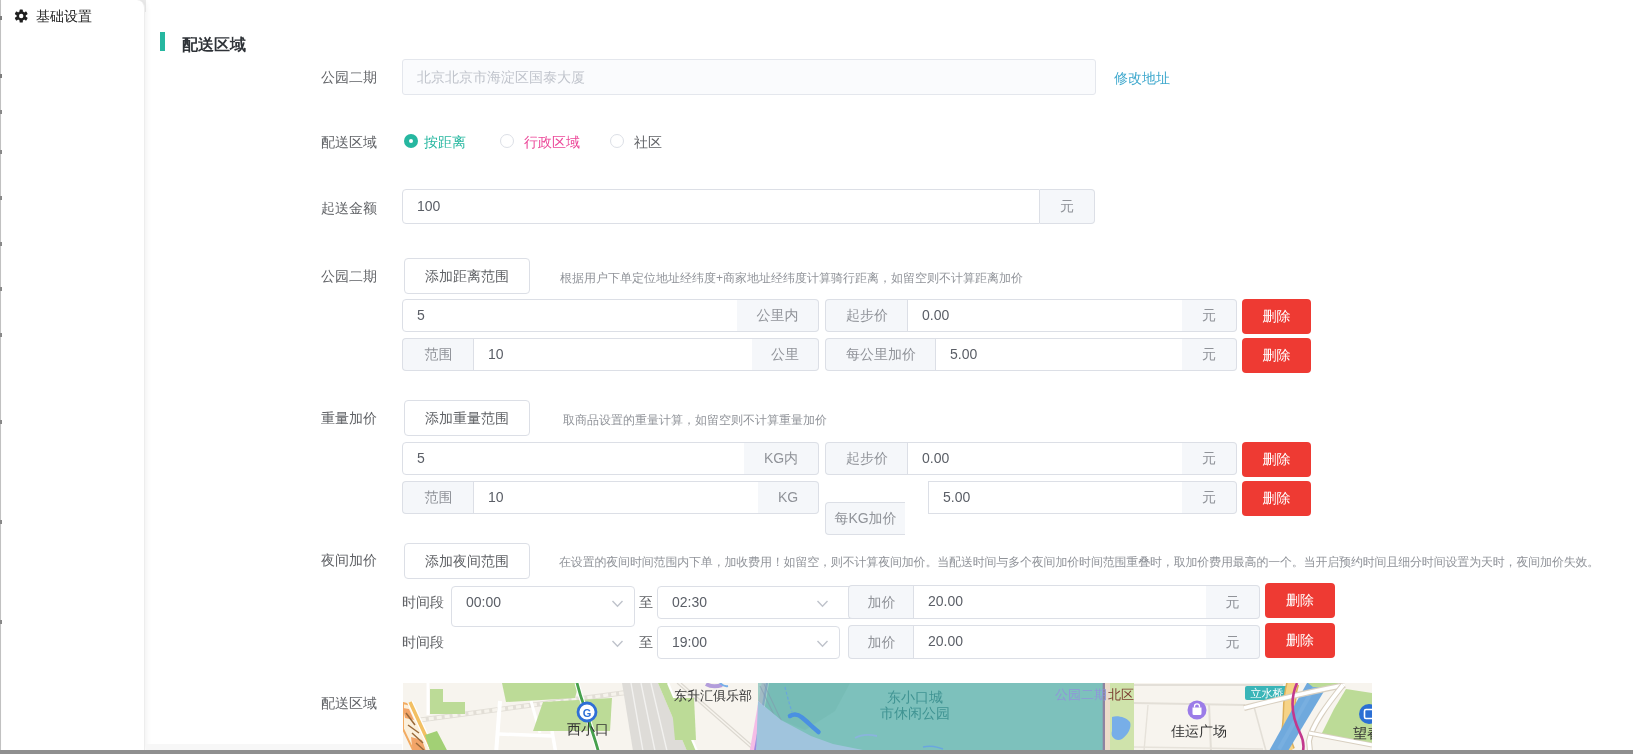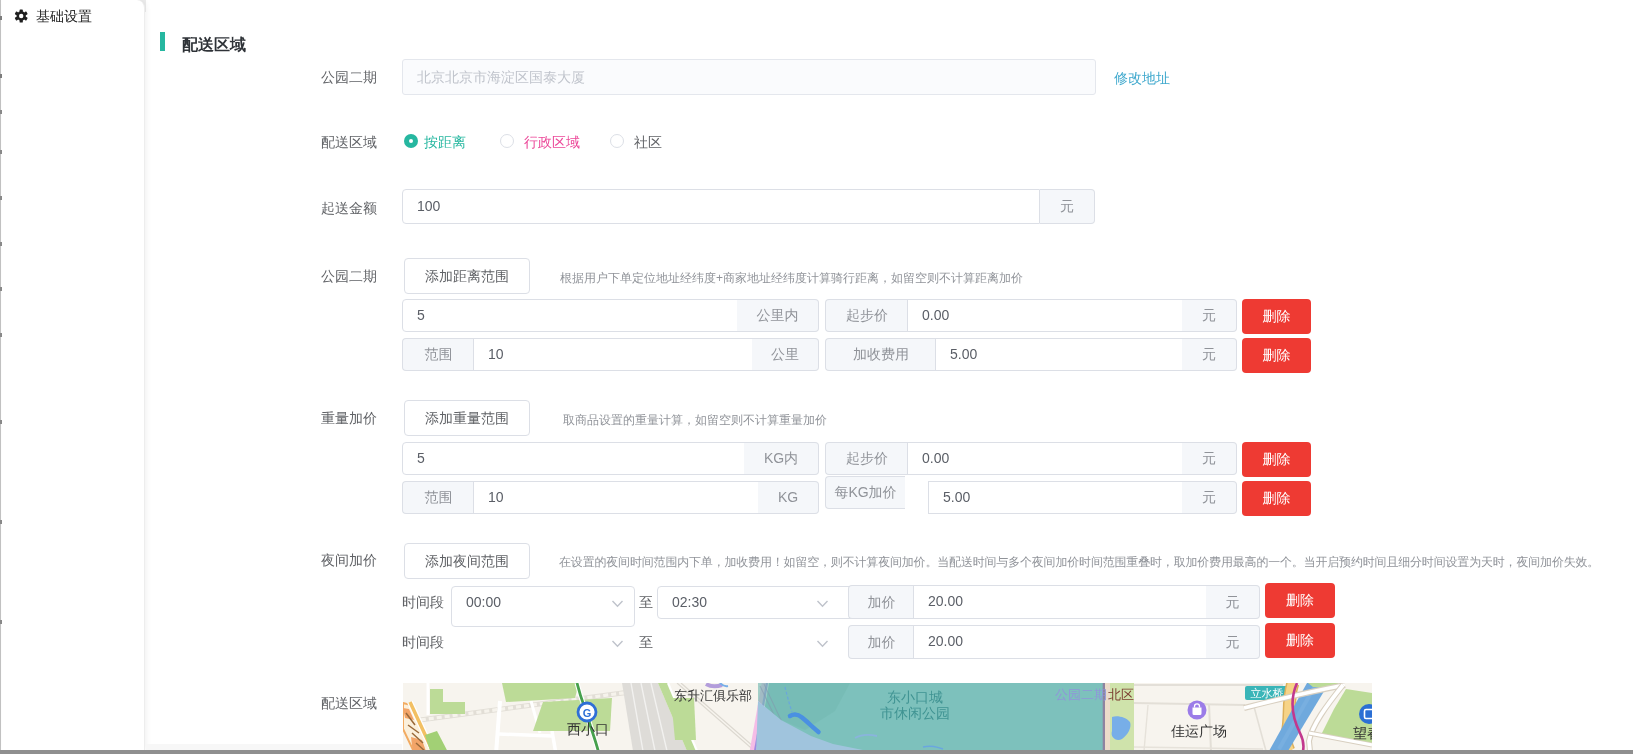--- a/index.html
+++ b/index.html
@@ -74,40 +74,40 @@
   <div class="inp" style="left:402px;top:299px;width:336px;height:33px;border-radius:4px 0 0 4px"><span>5</span></div>
   <div class="app r" style="left:737px;top:299px;width:82px;height:33px;line-height:31px">公里内</div>
   <div class="app l" style="left:825px;top:299px;width:83px;height:33px;line-height:31px">起步价</div>
   <div class="inp" style="left:907px;top:299px;width:276px;height:33px;border-radius:0"><span>0.00</span></div>
   <div class="app r" style="left:1182px;top:299px;width:55px;height:33px;line-height:31px">元</div>
   <div class="del" style="left:1242px;top:299px;width:69px;height:35px;line-height:35px">删除</div>
 
   <div class="app l" style="left:402px;top:338px;width:72px;height:33px;line-height:31px">范围</div>
   <div class="inp" style="left:473px;top:338px;width:280px;height:33px;border-radius:0"><span>10</span></div>
   <div class="app r" style="left:752px;top:338px;width:67px;height:33px;line-height:31px">公里</div>
-  <div class="app l" style="left:825px;top:338px;width:111px;height:33px;line-height:31px">加收费用</div>
+  <div class="app l" style="left:825px;top:338px;width:111px;height:33px;line-height:31px">每公里加价</div>
   <div class="inp" style="left:935px;top:338px;width:248px;height:33px;border-radius:0"><span>5.00</span></div>
   <div class="app r" style="left:1182px;top:338px;width:55px;height:33px;line-height:31px">元</div>
   <div class="del" style="left:1242px;top:338px;width:69px;height:35px;line-height:35px">删除</div>
 
   <div class="lbl" style="top:410px">重量加价</div>
   <div class="btn" style="left:404px;top:400px;width:126px;height:36px;line-height:34px">添加重量范围</div>
   <div class="hint" style="left:563px;top:412px">取商品设置的重量计算，如留空则不计算重量加价</div>
 
   <div class="inp" style="left:402px;top:442px;width:343px;height:33px;border-radius:4px 0 0 4px"><span>5</span></div>
   <div class="app r" style="left:744px;top:442px;width:75px;height:33px;line-height:31px">KG内</div>
   <div class="app l" style="left:825px;top:442px;width:83px;height:33px;line-height:31px">起步价</div>
   <div class="inp" style="left:907px;top:442px;width:276px;height:33px;border-radius:0"><span>0.00</span></div>
   <div class="app r" style="left:1182px;top:442px;width:55px;height:33px;line-height:31px">元</div>
   <div class="del" style="left:1242px;top:442px;width:69px;height:35px;line-height:35px">删除</div>
 
   <div class="app l" style="left:402px;top:481px;width:72px;height:33px;line-height:31px">范围</div>
   <div class="inp" style="left:473px;top:481px;width:286px;height:33px;border-radius:0"><span>10</span></div>
   <div class="app r" style="left:758px;top:481px;width:61px;height:33px;line-height:31px">KG</div>
-  <div class="app l" style="left:825px;top:476px;width:80px;height:33px;line-height:31px">每KG加价</div>
+  <div class="app l" style="left:825px;top:502px;width:80px;height:33px;line-height:31px">每KG加价</div>
   <div class="inp" style="left:928px;top:481px;width:255px;height:33px;border-radius:0"><span>5.00</span></div>
   <div class="app r" style="left:1182px;top:481px;width:55px;height:33px;line-height:31px">元</div>
   <div class="del" style="left:1242px;top:481px;width:69px;height:35px;line-height:35px">删除</div>
 
   <div class="lbl" style="top:552px">夜间加价</div>
   <div class="btn" style="left:404px;top:543px;width:126px;height:36px;line-height:34px">添加夜间范围</div>
   <div class="hint" style="left:559px;top:554px;letter-spacing:-0.18px">在设置的夜间时间范围内下单，加收费用！如留空，则不计算夜间加价。当配送时间与多个夜间加价时间范围重叠时，取加价费用最高的一个。当开启预约时间且细分时间设置为天时，夜间加价失效。</div>
 
   <div class="txt" style="left:402px;top:594px">时间段</div>
   <div class="sel" style="left:451px;top:586px;width:184px;height:41px"><span>00:00</span></div>
@@ -122,20 +122,21 @@
   <div class="app l" style="left:848px;top:585px;width:66px;height:34px;line-height:32px">加价</div>
   <div class="inp" style="left:913px;top:585px;width:294px;height:34px;border-radius:0"><span>20.00</span></div>
   <div class="app r" style="left:1206px;top:585px;width:54px;height:34px;line-height:32px">元</div>
   <div class="del" style="left:1265px;top:583px;width:70px;height:35px;line-height:35px">删除</div>
 
   <div class="txt" style="left:402px;top:634px">时间段</div>
   <svg class="chev" style="left:611px;top:639px;width:13px;height:10px" viewBox="0 0 13 10">
       <path d="M1.5 2l5 5.2 5-5.2" fill="none" stroke="#bfc3cb" stroke-width="1.4"></path>
     </svg>
   <div class="txt" style="left:639px;top:634px">至</div>
+  <div class="sel" style="left:657px;top:626px;width:183px;height:33px"><span>19:00</span></div>
   <svg class="chev" style="left:816px;top:639px;width:13px;height:10px" viewBox="0 0 13 10">
       <path d="M1.5 2l5 5.2 5-5.2" fill="none" stroke="#bfc3cb" stroke-width="1.4"></path>
     </svg>
   <div class="app l" style="left:848px;top:625px;width:66px;height:34px;line-height:32px">加价</div>
   <div class="inp" style="left:913px;top:625px;width:294px;height:34px;border-radius:0"><span>20.00</span></div>
   <div class="app r" style="left:1206px;top:625px;width:54px;height:34px;line-height:32px">元</div>
   <div class="del" style="left:1265px;top:623px;width:70px;height:35px;line-height:35px">删除</div>
 
   <div class="lbl" style="top:695px">配送区域</div>
   <div class="abs" id="mapwrap" style="left:403px;top:683px;width:969px;height:68px;overflow:hidden">

